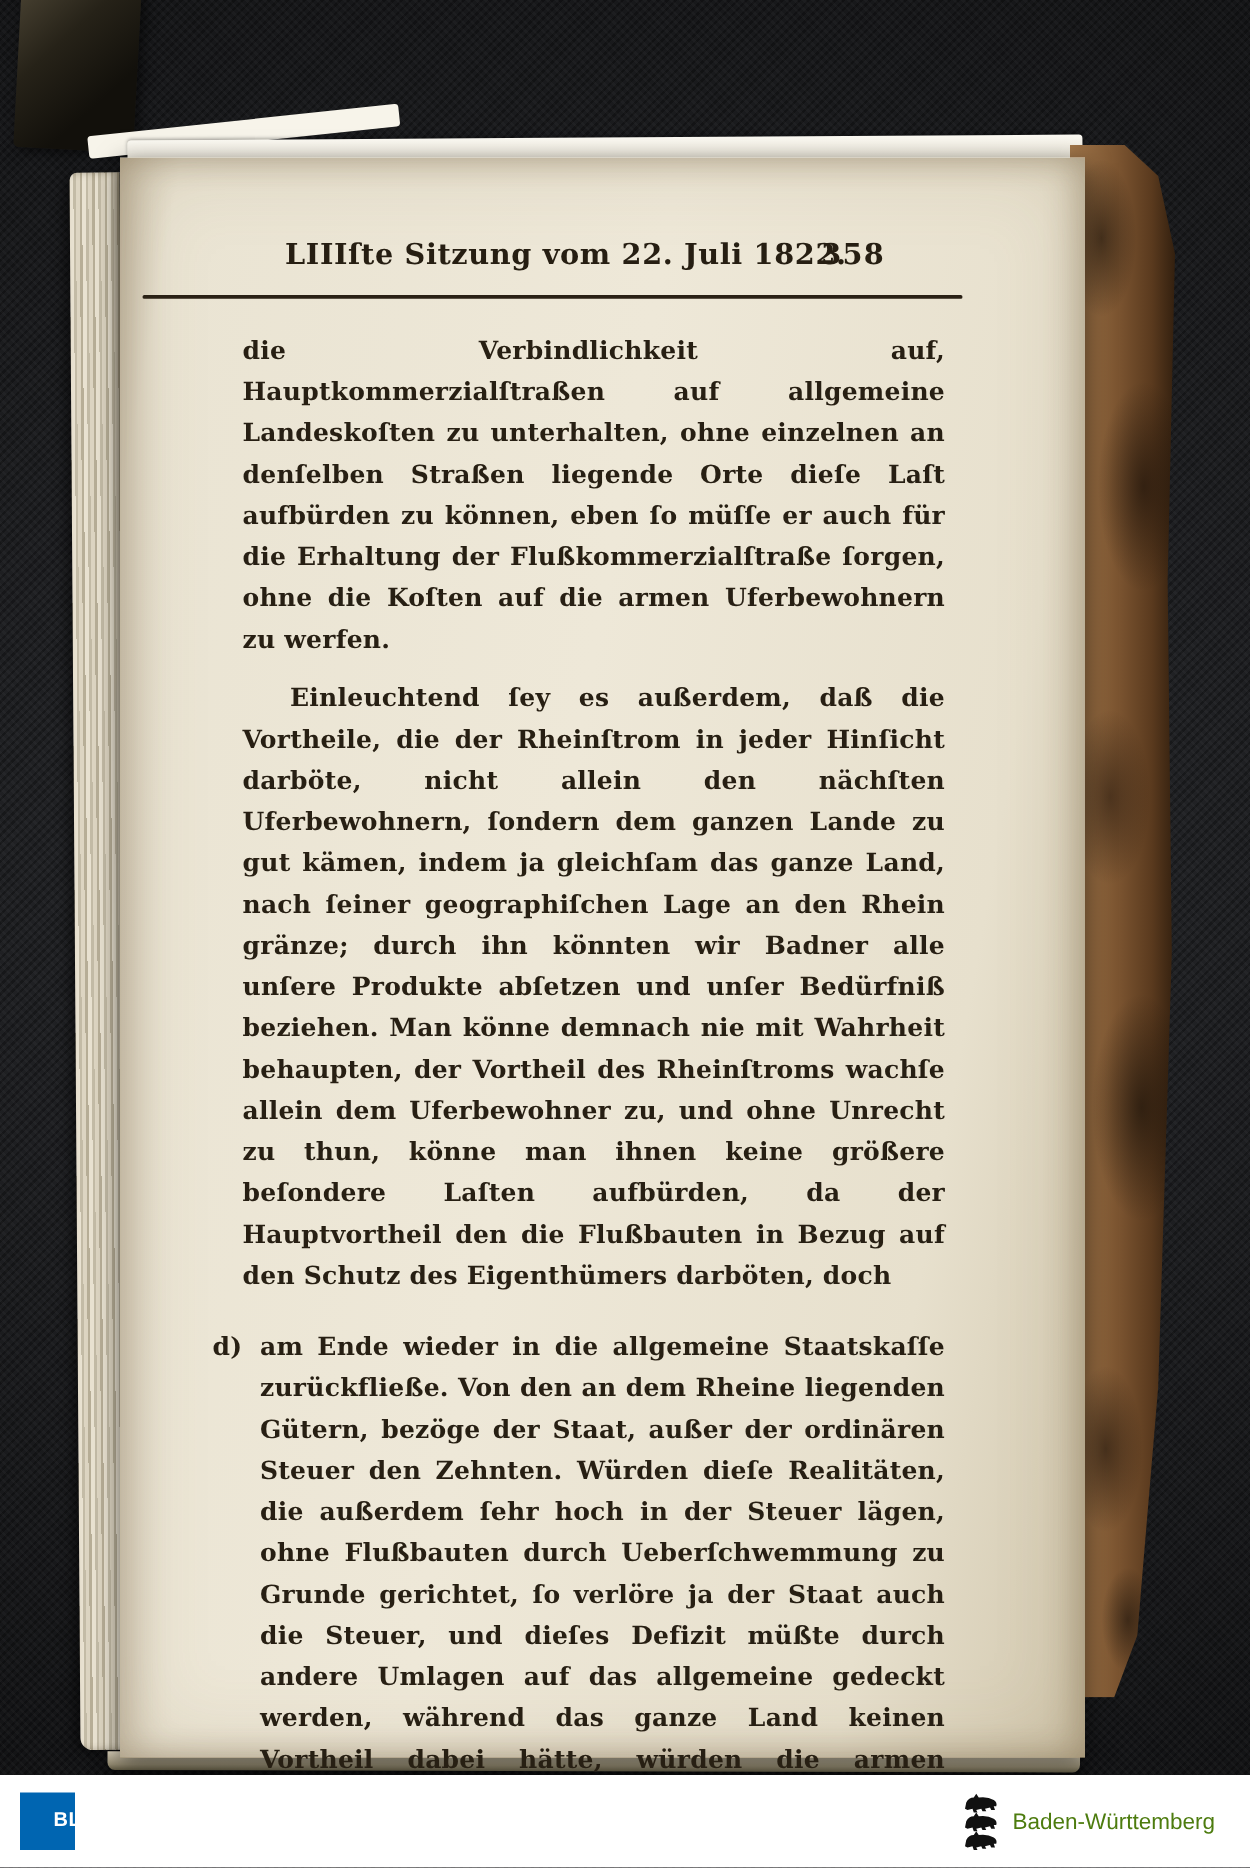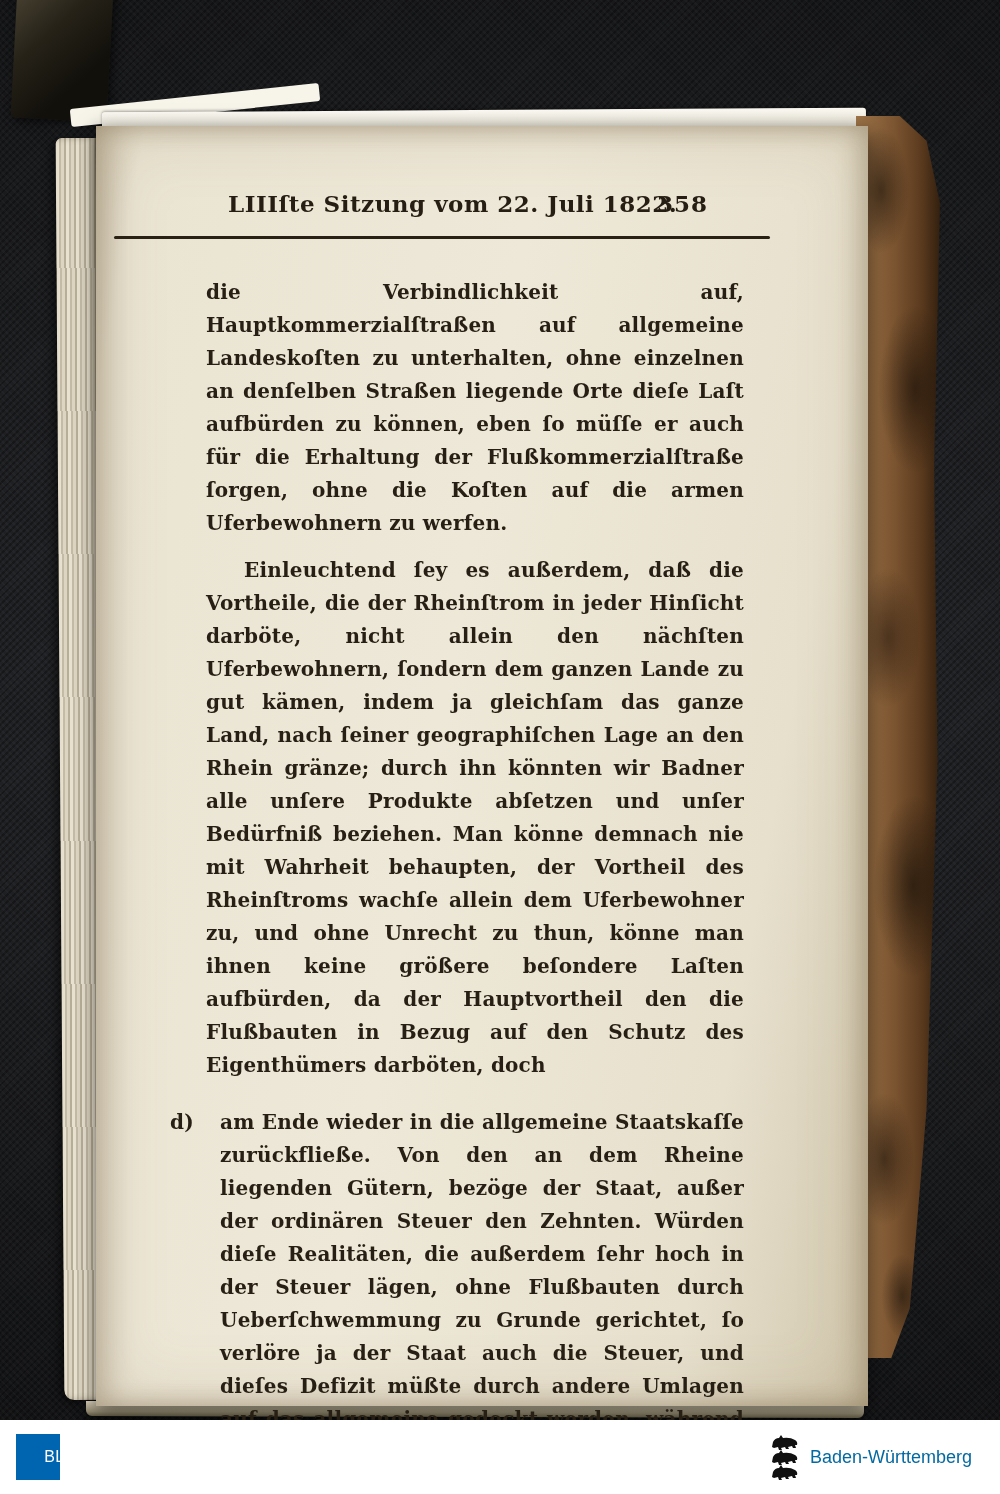--- a/index.html
+++ b/index.html
@@ -90,42 +90,42 @@
   .header-rule{
     position:absolute; left:18px; top:110px; width:656px; height:3px;
     background:#2a2115; border-radius:2px;
   }
 
   .body-text{
     position:absolute; left:98px; top:138px; width:562px;
     font-size:20px; font-weight:bold; line-height:33px;
     text-align:justify; letter-spacing:.2px; color:#271f13;
   }
-  .para{ margin:12px; }
+  .para{ margin:0; }
   .para.indented{ text-indent:38px; margin-top:14px; }
   .item{ position:relative; padding-left:14px; margin-top:24px; }
   .item-label{ position:absolute; left:-24px; top:0; font-weight:bold; }
 
   
   .footer-bar{
     position:absolute; left:0; bottom:0; width:1000px; height:74px;
     background:#ffffff; display:flex; align-items:center;
     justify-content:space-between; padding:0 28px 0 16px;
     font-family:"Liberation Sans", sans-serif;
   }
   .footer-left{ display:flex; align-items:center; gap:12px; }
   .blb-logo{
     width:22px; height:46px; background:#0065b1; color:#ffffff;
     display:flex; align-items:center; justify-content:center;
-    font-weight:normal; font-size:16px; letter-spacing:.5px;padding-left:44px;
+    font-weight:bold; font-size:16px; letter-spacing:.5px;padding-left:44px;
   }
   .library-name{ font-weight:bold; font-size:15px; line-height:19px;
     letter-spacing:.4px; color:#161616; }
   .footer-right{ display:flex; align-items:center; gap:10px; }
-  .state-name{ font-size:18px; color:#0369a1; }
+  .state-name{ font-size:18px; color:#4d7c0f; }
   .coat-of-arms svg{ display:block; }
 </style>
 </head>
 <body>
 
 <div class="scene">
 
   <div class="cover-corner"></div>
   <div class="under-page-2"></div>
   <div class="under-page"></div>

